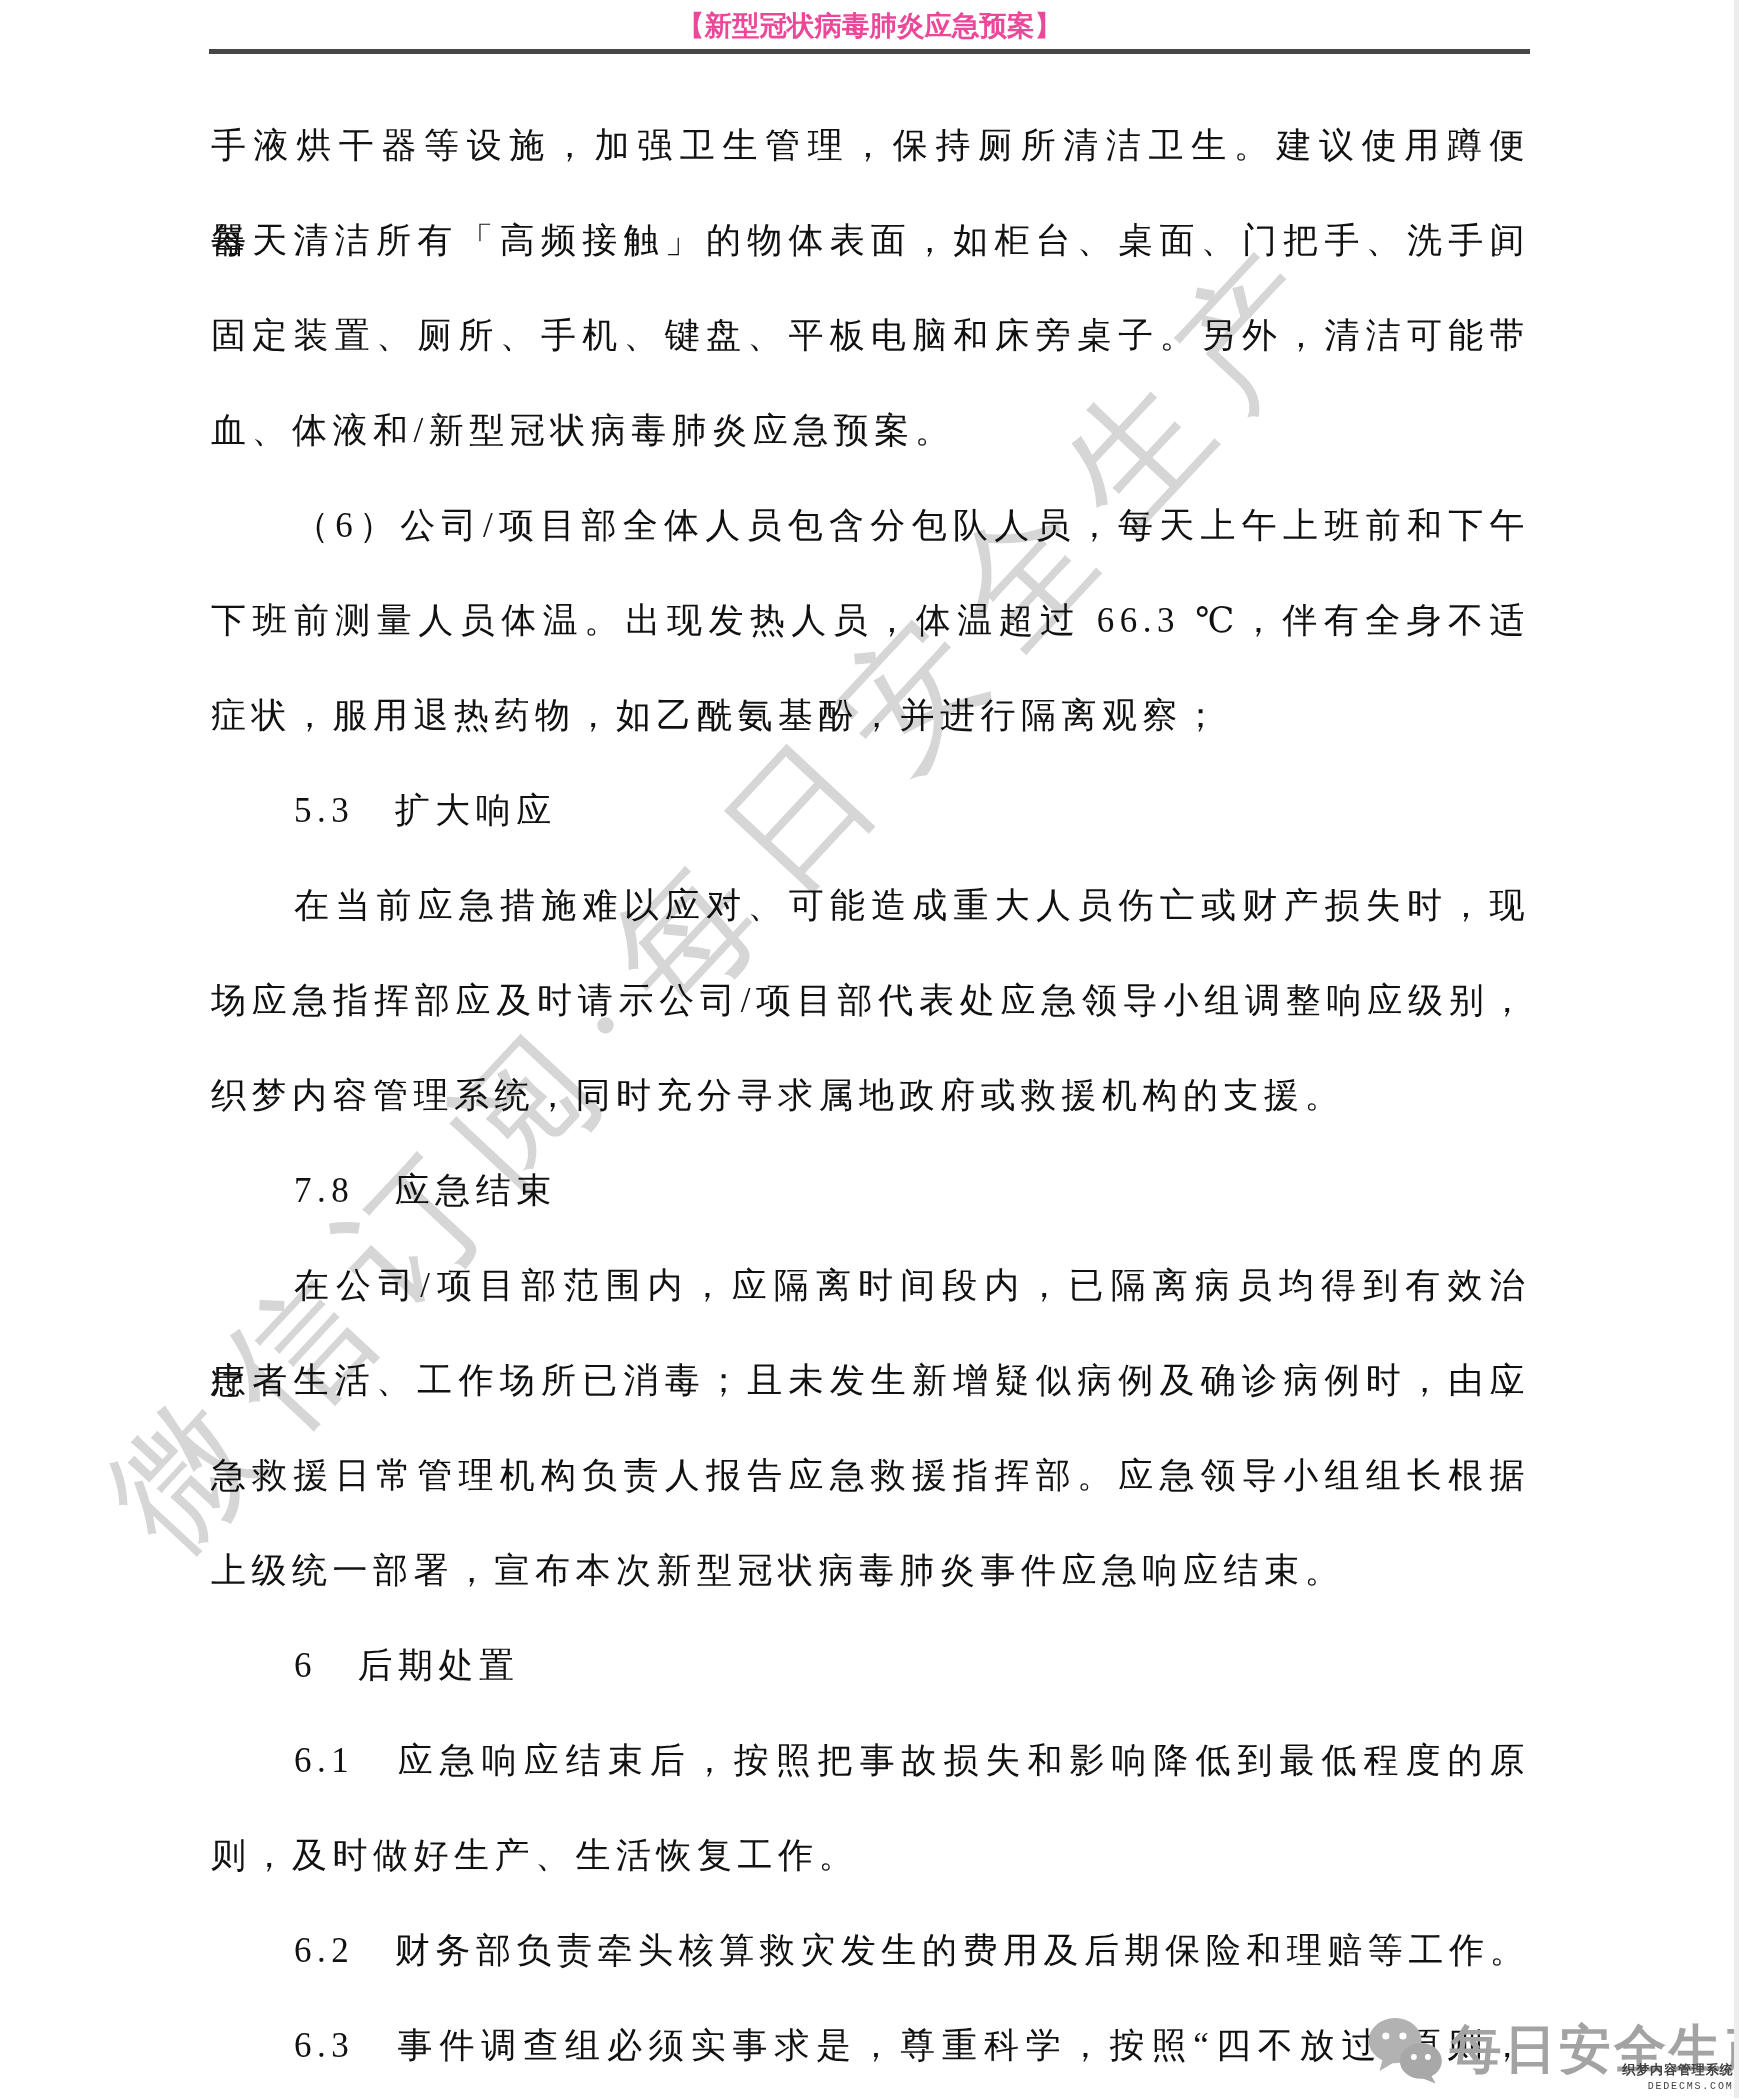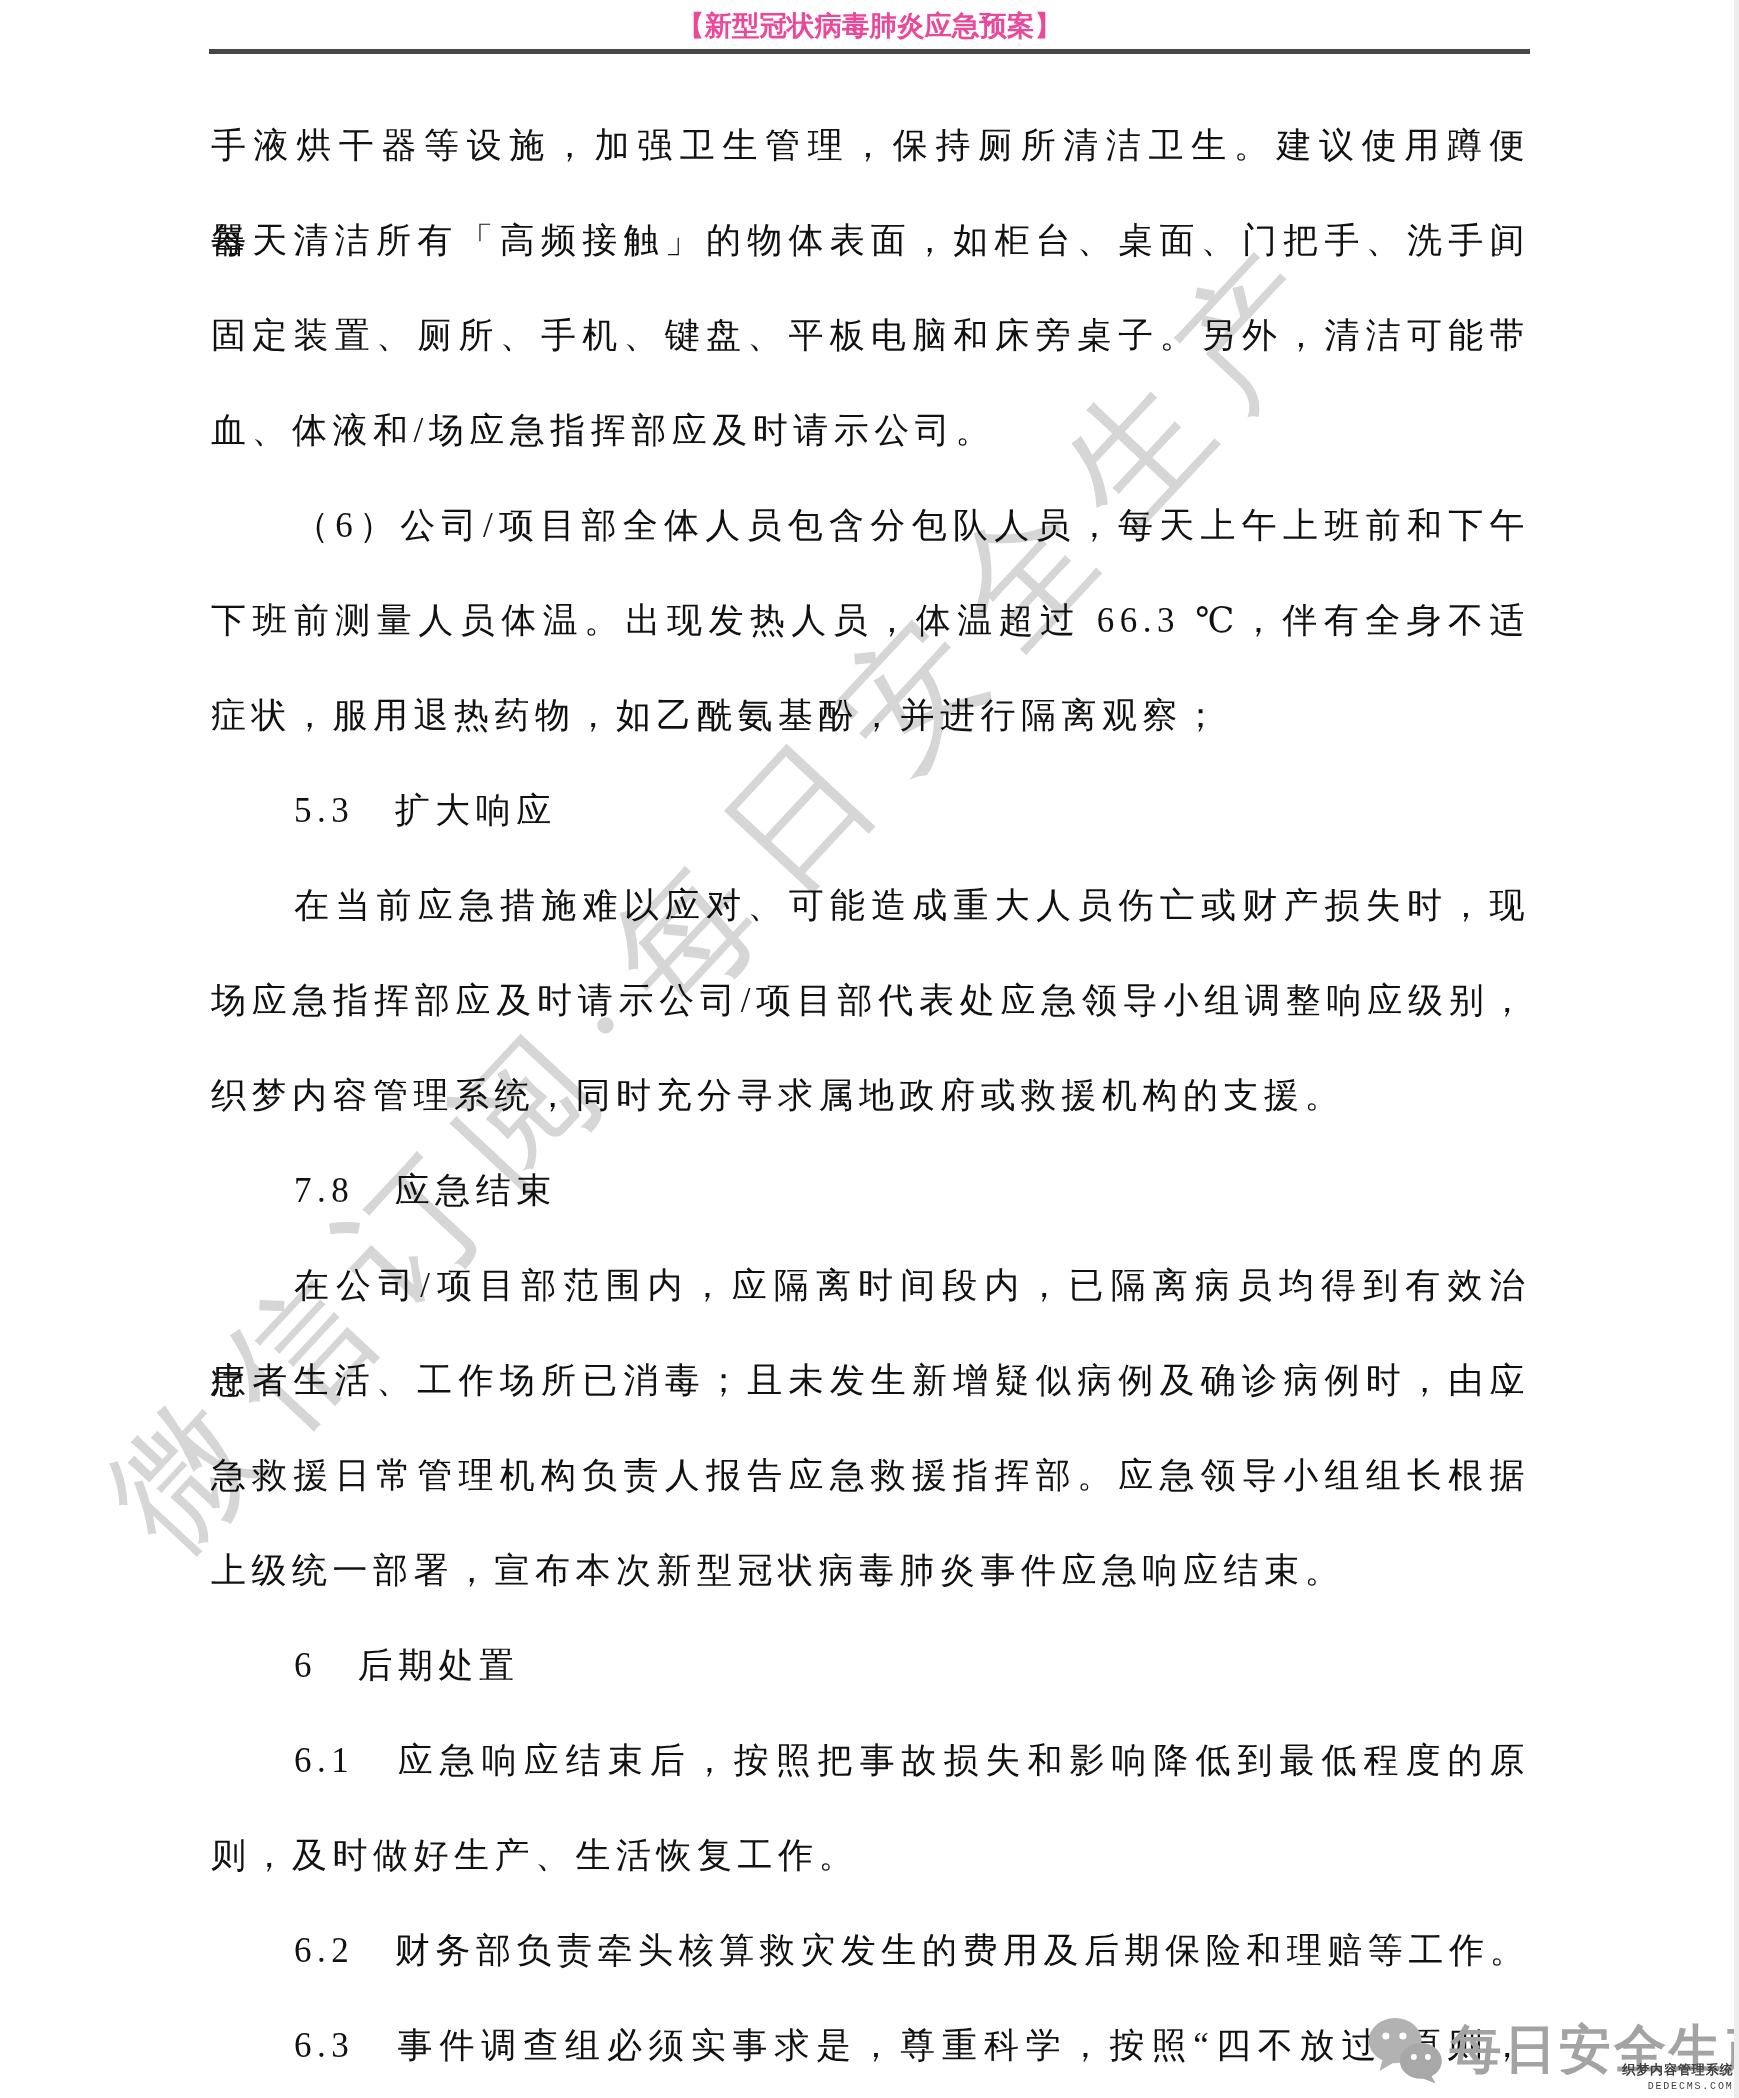--- a/index.html
+++ b/index.html
@@ -75,21 +75,21 @@
 
   <div class="divider"></div>
 
   <div class="watermark">微信订阅·每日安全生产</div>
 
   <div class="body-text">
 
   <div class="line full">手液烘干器等设施，加强卫生管理，保持厕所清洁卫生。建议使用蹲便器。</div>
       <div class="line full">每天清洁所有「高频接触」的物体表面，如柜台、桌面、门把手、洗手间</div>
       <div class="line full">固定装置、厕所、手机、键盘、平板电脑和床旁桌子。另外，清洁可能带</div>
-      <div class="line">血、体液和/场应急指挥部应及时请示公司。</div>
+      <div class="line">血、体液和/新型冠状病毒肺炎应急预案。</div>
       <div class="line indent full">（6）公司/项目部全体人员包含分包队人员，每天上午上班前和下午</div>
       <div class="line full">下班前测量人员体温。出现发热人员，体温超过 66.3 ℃，伴有全身不适</div>
       <div class="line">症状，服用退热药物，如乙酰氨基酚，并进行隔离观察；</div>
       <div class="line indent">5.3　扩大响应</div>
       <div class="line indent full">在当前应急措施难以应对、可能造成重大人员伤亡或财产损失时，现</div>
       <div class="line full">场应急指挥部应及时请示公司/项目部代表处应急领导小组调整响应级别，</div>
       <div class="line">织梦内容管理系统，同时充分寻求属地政府或救援机构的支援。</div>
       <div class="line indent">7.8　应急结束</div>
       <div class="line indent full">在公司/项目部范围内，应隔离时间段内，已隔离病员均得到有效治疗，</div>
       <div class="line full">患者生活、工作场所已消毒；且未发生新增疑似病例及确诊病例时，由应</div>

